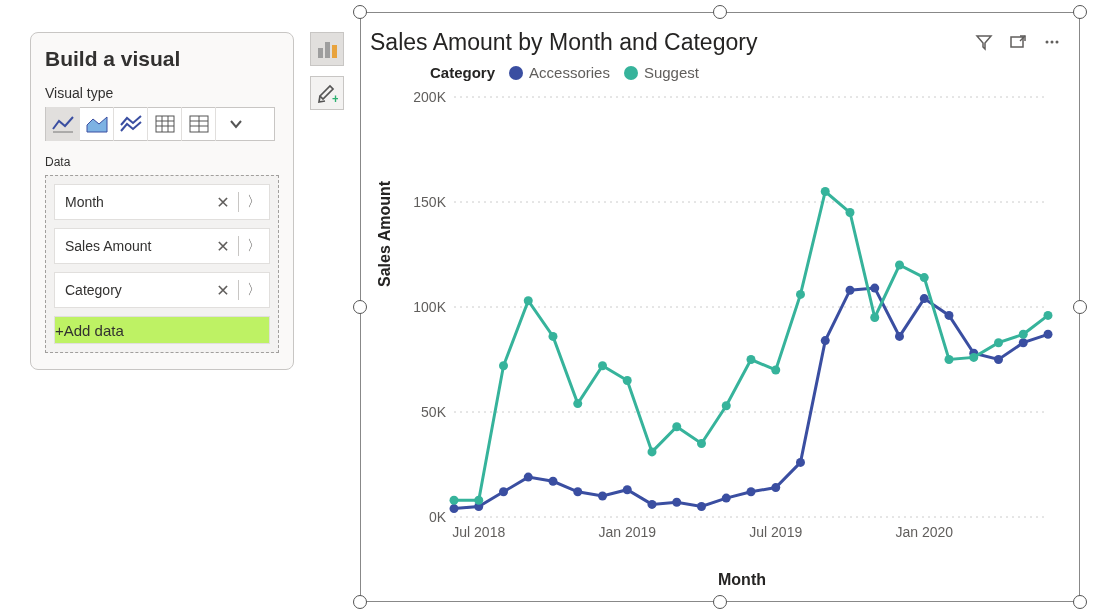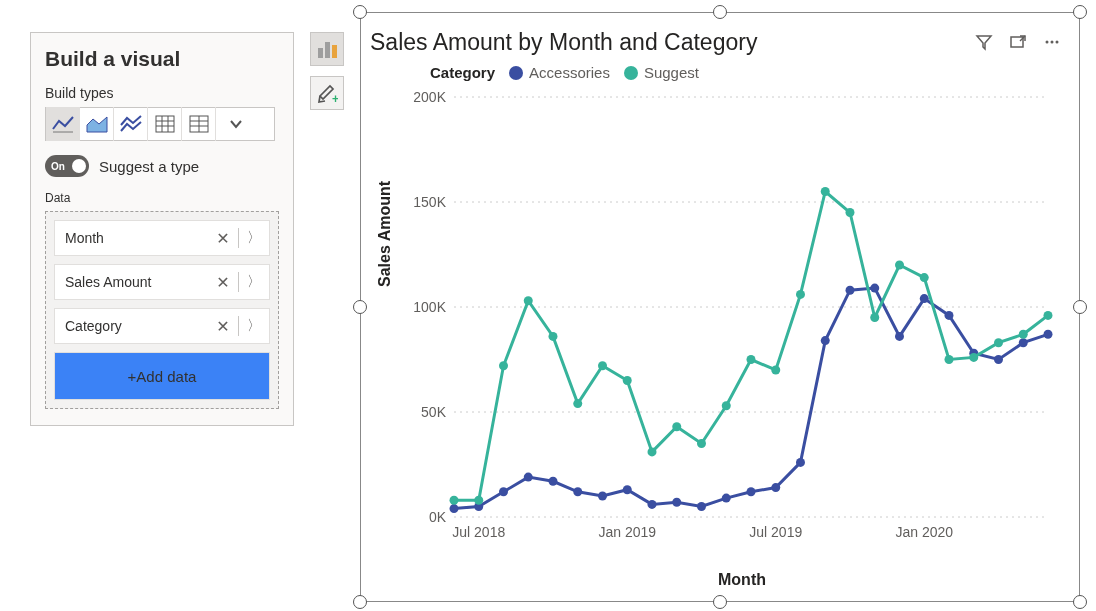--- a/index.html
+++ b/index.html
@@ -3,21 +3,21 @@
 <meta charset="utf-8">
 <style>
   * { box-sizing: border-box; margin: 0; padding: 0; font-family: "Segoe UI", Arial, sans-serif; }
   body { background: #fff; width: 1096px; height: 611px; position: relative; }
 
   .workspace { position: relative; width: 100%; height: 100%; }
 
   
   .build-panel {
     position: absolute; left: 30px; top: 32px; width: 264px;
-    border: 1px solid #c8c6c4; border-radius: 0;
+    border: 1px solid #c8c6c4; border-radius: 8px;
     background: #faf9f8; padding: 14px 14px 16px 14px;
   }
   .build-title { font-size: 21px; font-weight: 600; color: #323130; margin-bottom: 14px; }
   .section-label { font-size: 14px; color: #323130; margin-bottom: 6px; }
 
   .visual-types-row { display: flex; align-items: center; border:1px solid #c8c6c4; background:#fff; height:34px; width: 230px; }
   .vt-item { width: 34px; height: 34px; display:flex; align-items:center; justify-content:center; border-right:1px solid #e1dfdd; cursor:pointer; }
   .vt-item:last-child { border-right:none; }
   .vt-item.selected { background:#e1dfdd; }
   .vt-dropdown { width: 40px; justify-content:center; }
@@ -43,22 +43,22 @@
   .pill-x {
     width:18px; text-align:center; color:#605e5c; font-size:16px; cursor:pointer;
   }
   .pill-div {
     width:1px; height:20px; background:#c8c6c4; margin:0 6px;
   }
   .pill-chevron {
     width:18px; text-align:center; color:#605e5c; font-size:14px; margin-right:6px; cursor:pointer;
   }
   .add-data-btn {
-    height:48px; width:100%; background:#3b82f6; border:1px solid #e1dfdd;
-    display:flex; align-items:center; justify-content:center; font-size:15px; color:#323130; cursor:pointer;
+    height:28px; width:100%; background:#bef264; border:1px solid #e1dfdd;
+    display:flex; align-items:center; font-size:15px; color:#323130; cursor:pointer;
   }
 
   
   .side-tools { position:absolute; left: 310px; top: 32px; display:flex; flex-direction:column; gap:10px; }
   .tool-btn { width:34px; height:34px; border:1px solid #c8c6c4; background:#f3f2f1; display:flex; align-items:center; justify-content:center; cursor:pointer; }
   .tool-btn.active { background:#e1dfdd; }
 
   
   .selection-frame { position:absolute; left:360px; top:12px; width:720px; height:590px; border:1px solid #888; }
   .sel-handle { position:absolute; width:14px; height:14px; background:#fff; border:1px solid #555; border-radius:50%; }
@@ -85,21 +85,21 @@
 
 </style>
 </head>
 <body>
 
 <div class="workspace">
 
   <div class="build-panel">
     <div class="build-title">Build a visual</div>
 
-    <div class="section-label">Build types</div>
+    <div class="section-label">Visual type</div>
     <div class="visual-types-row">
       <div class="vt-item selected">
         <svg width="22" height="18">
             <polyline points="1,14 7,6 13,11 21,2" fill="none" stroke="#3a4ea1" stroke-width="2"></polyline>
             <line x1="1" y1="17" x2="21" y2="17" stroke="#777"></line>
           </svg>
       </div>
       <div class="vt-item">
         <svg width="22" height="18">
             <polygon points="1,17 1,10 7,4 13,9 21,2 21,17" fill="#7db2e3" stroke="#3a4ea1"></polygon>
@@ -128,27 +128,20 @@
             <line x1="10" y1="1" x2="10" y2="17" stroke="#555"></line>
           </svg>
       </div>
       <div class="vt-item vt-dropdown">
         <svg width="14" height="14">
             <polyline points="2,4 7,10 12,4" fill="none" stroke="#555" stroke-width="2"></polyline>
           </svg>
       </div>
     </div>
 
-    <div class="toggle-row">
-      <div class="toggle">
-        <span class="on-text">On</span>
-        <span class="knob"></span>
-      </div>
-      <span class="toggle-label">Suggest a type</span>
-    </div>
 
     <div class="panel-section-label-2">Data</div>
     <div class="data-well">
       <div class="field-pill">
         <span>Month</span>
         <span class="spacer"></span>
         <span class="pill-x">✕</span>
         <span class="pill-div"></span>
         <span class="pill-chevron">〉</span>
       </div>

